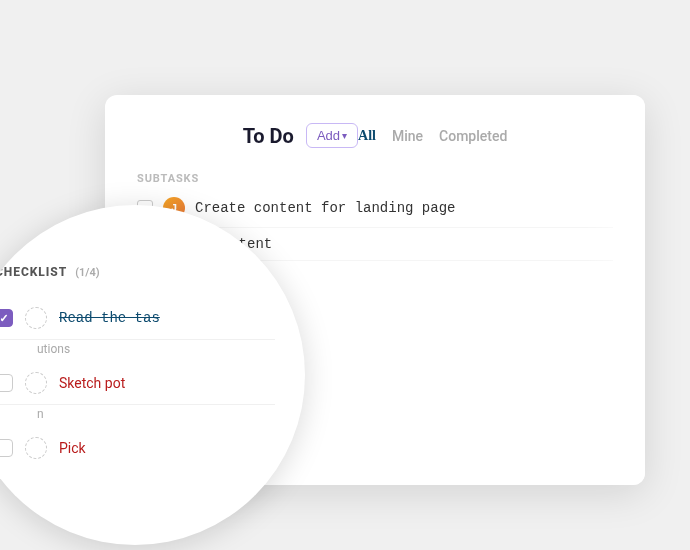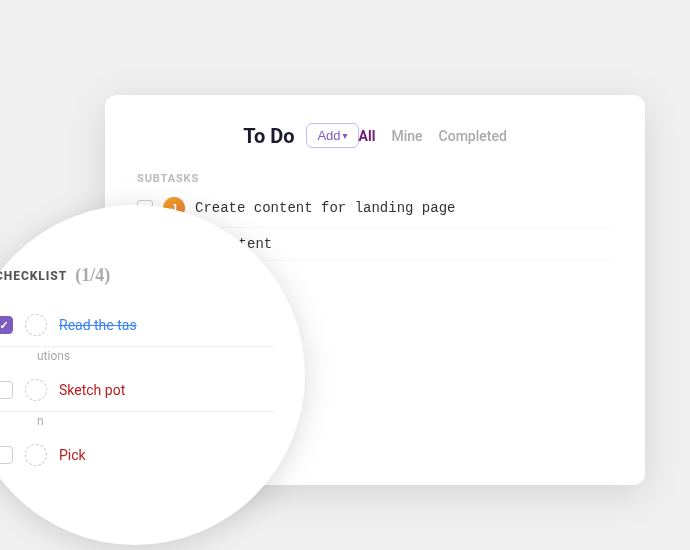--- a/index.html
+++ b/index.html
@@ -81,22 +81,23 @@
     }
 
     .filter-tab {
       font-size: 14px;
       color: #aaa;
       cursor: pointer;
       font-weight: 500;
     }
 
     .filter-tab.active {
-      color: #701a75;
+      color: #0c4a6e;
       font-weight: 700;
+      font-family: Liberation Serif, serif;
     }
 
     
     .section-label {
       font-size: 11px;
       font-weight: 700;
       color: #bbb;
       letter-spacing: 0.08em;
       text-transform: uppercase;
       margin-bottom: 4px;
@@ -199,24 +200,23 @@
 
     .checklist-title {
       font-size: 12px;
       font-weight: 800;
       color: #555;
       letter-spacing: 0.08em;
       text-transform: uppercase;
     }
 
     .checklist-count {
-      font-size: 18px;
+      font-size: 11px;
       font-weight: 600;
       color: #aaa;
-      font-family: Liberation Serif, serif;
     }
 
     
     .checklist-row {
       display: flex;
       align-items: center;
       gap: 12px;
       padding: 10px 0;
       border-bottom: 1px solid #f0f0f0;
     }
@@ -257,21 +257,22 @@
       flex-shrink: 0;
     }
 
     .checklist-item-text {
       font-size: 14px;
       color: #b91c1c;
     }
 
     .checklist-item-text.completed {
       text-decoration: line-through;
-      color: #3b82f6;
+      color: #0c4a6e;
+      font-family: Liberation Mono, monospace;
     }
 
     .card-fade-right {
       position: absolute;
       top: 0;
       right: 0;
       width: 60px;
       height: 100%;
       background: linear-gradient(to right, transparent, rgba(255,255,255,0.9));
       pointer-events: none;

